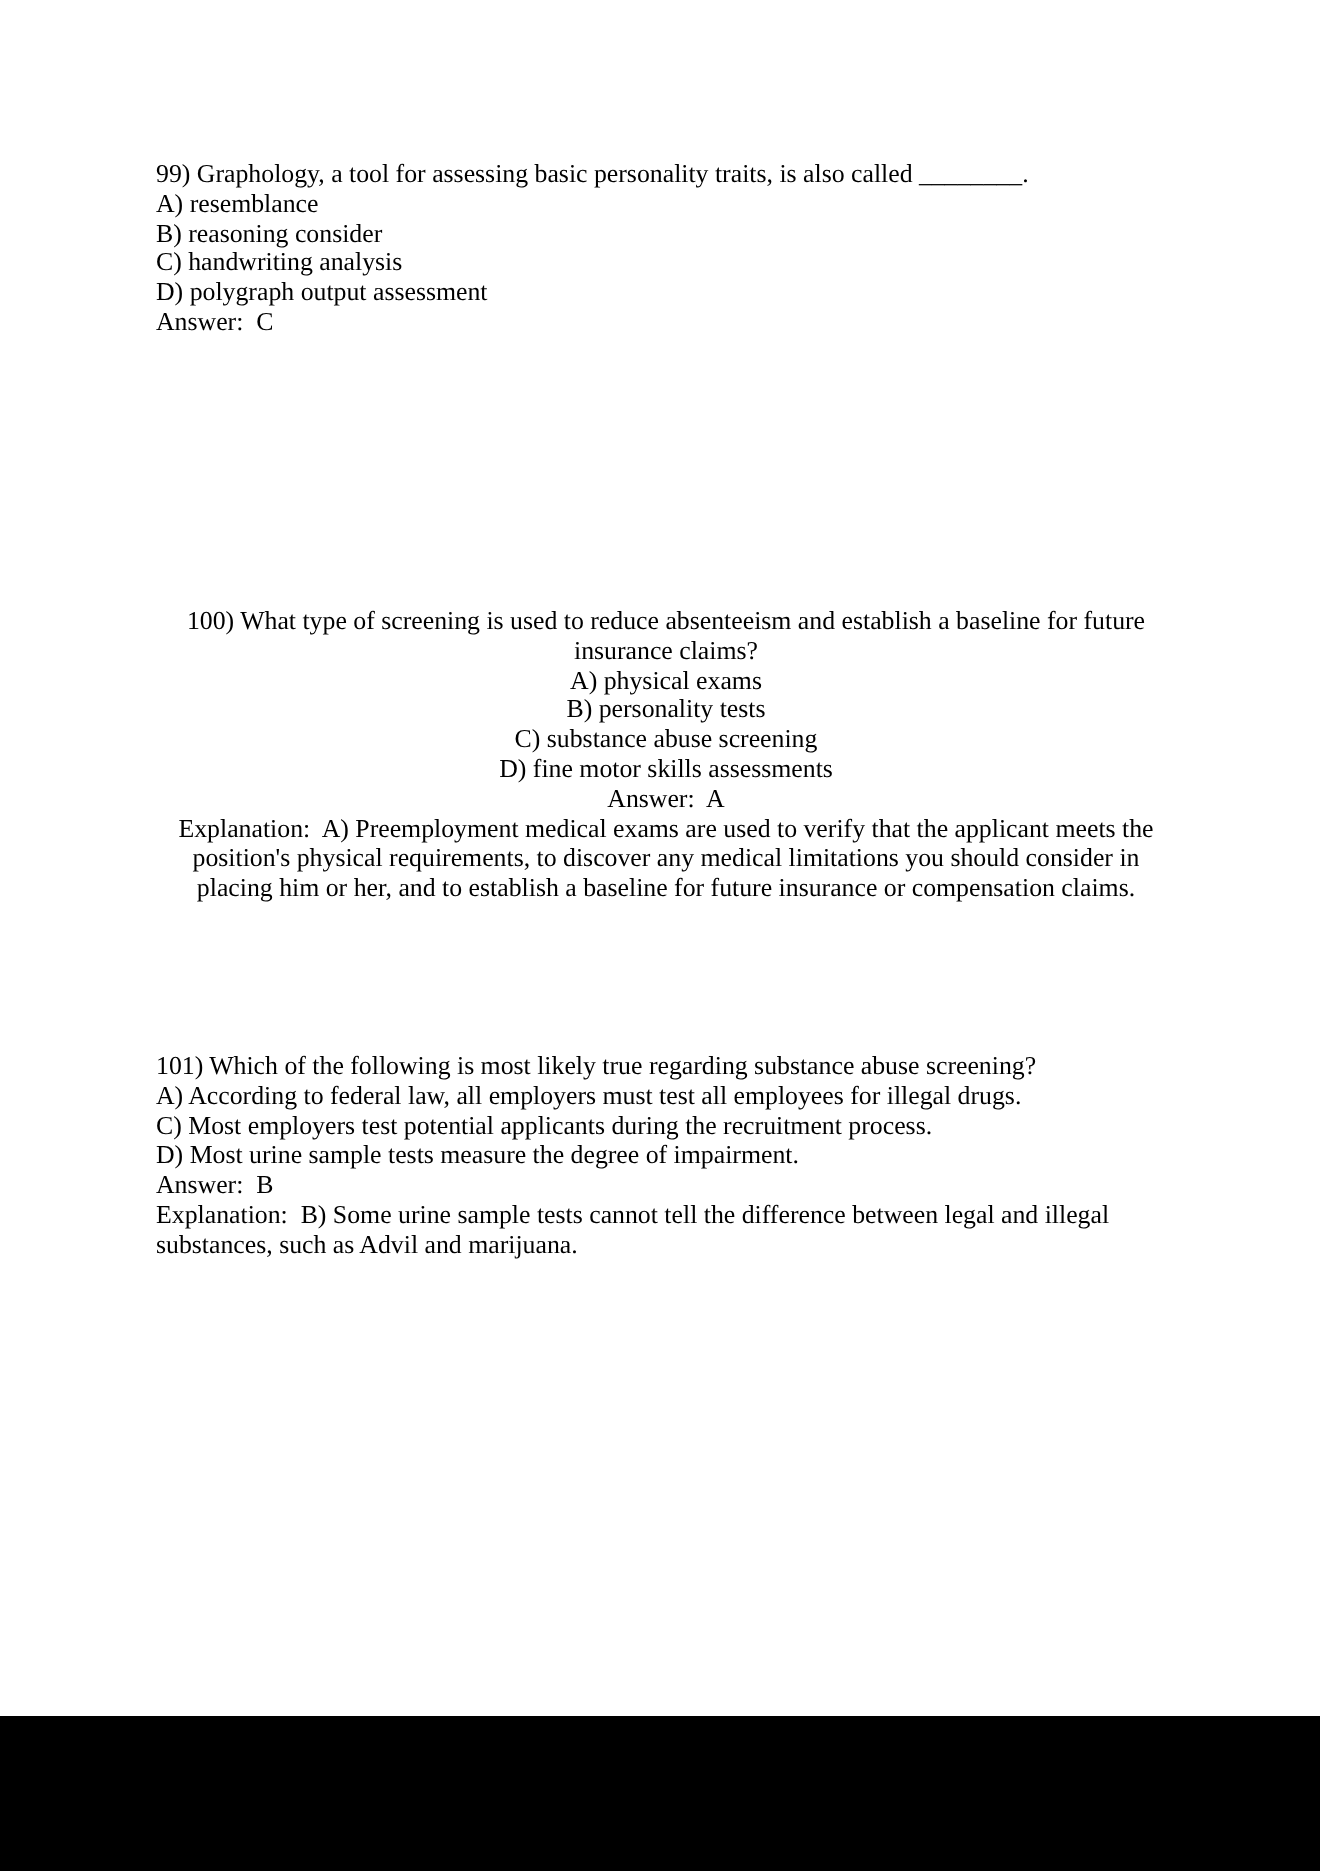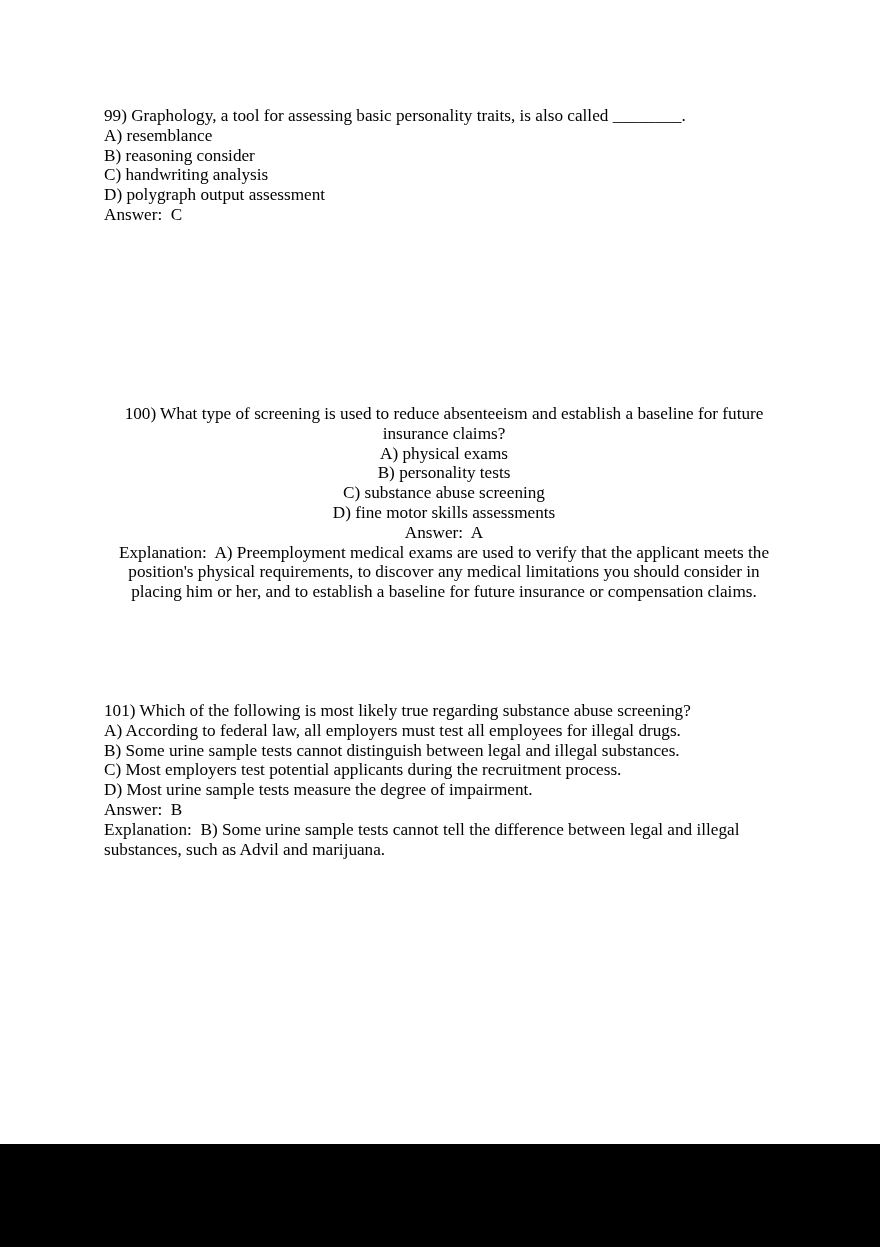--- a/index.html
+++ b/index.html
@@ -35,21 +35,20 @@
     <span class="line">B) personality tests</span>
     <span class="line">C) substance abuse screening</span>
     <span class="line">D) fine motor skills assessments</span>
     <span class="line">Answer:  A</span>
     <span class="line">Explanation:  A) Preemployment medical exams are used to verify that the applicant meets the position's physical requirements, to discover any medical limitations you should consider in placing him or her, and to establish a baseline for future insurance or compensation claims.</span>
   </div>
 
   <div class="question q3">
     <span class="line">101) Which of the following is most likely true regarding substance abuse screening?</span>
     <span class="line">A) According to federal law, all employers must test all employees for illegal drugs.</span>
-    <span class="line">B) Some urine sample tests cannot distinguish between legal and illegal substances.</span>
     <span class="line">C) Most employers test potential applicants during the recruitment process.</span>
     <span class="line">D) Most urine sample tests measure the degree of impairment.</span>
     <span class="line">Answer:  B</span>
     <span class="line">Explanation:  B) Some urine sample tests cannot tell the difference between legal and illegal substances, such as Advil and marijuana.</span>
   </div>
 
 </div>
 
 <div class="bottom-bar"></div>
 

